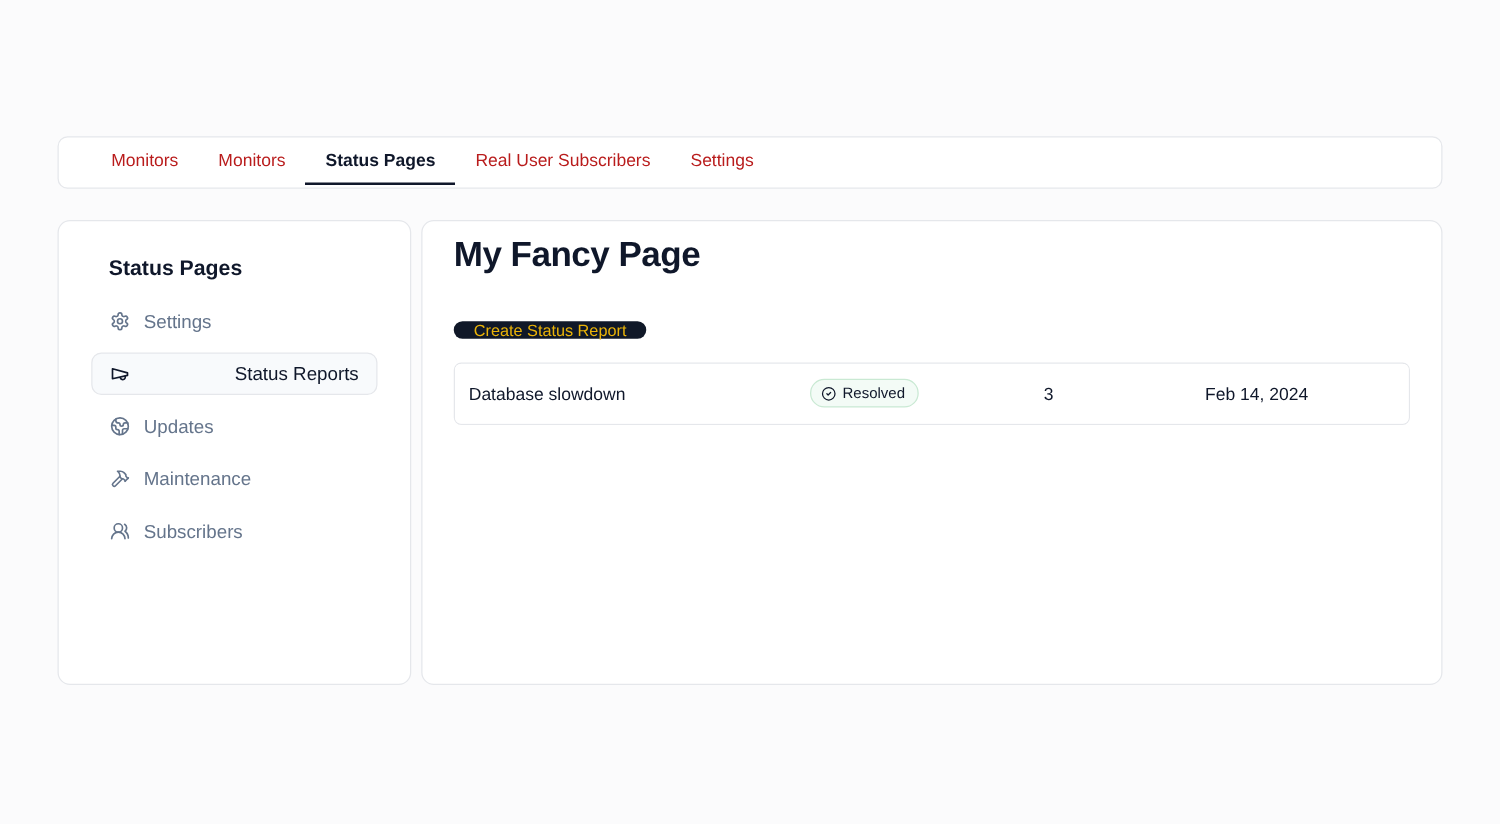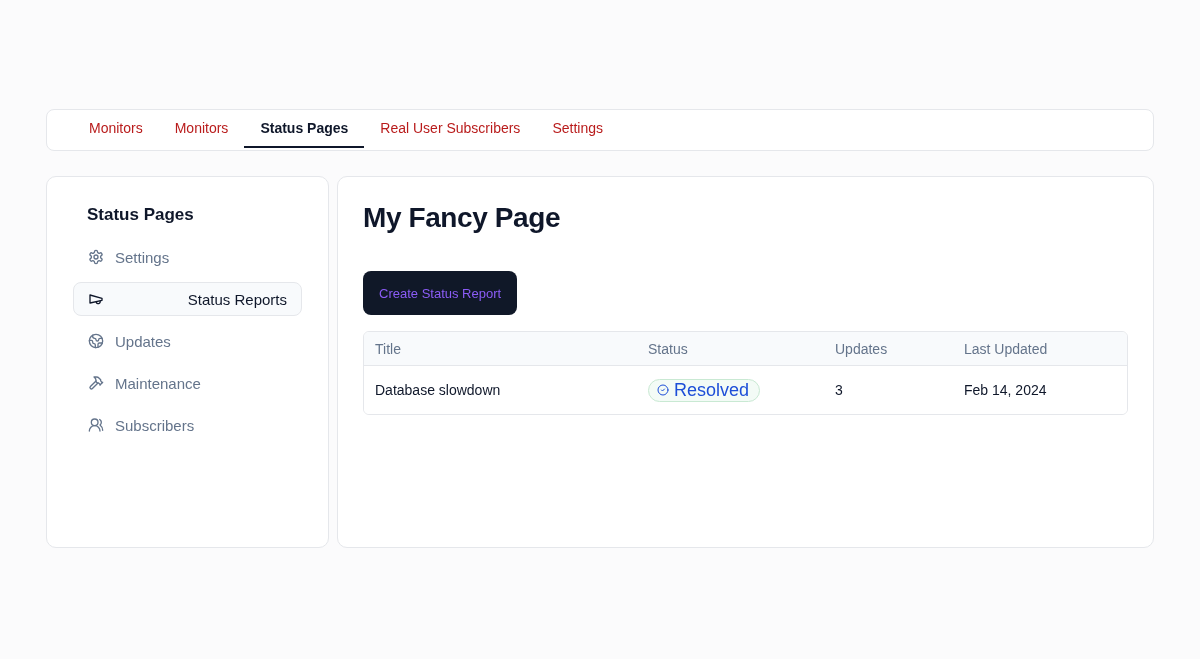--- a/index.html
+++ b/index.html
@@ -44,48 +44,48 @@
   .side-item svg { width:16px; height:16px; }
   .mirror { transform:scaleX(-1); }
 
   
   .maincard {
     position:absolute; left:337px; top:176px; width:817px; height:372px;
     background:#fff; border:1px solid #e5e7eb; border-radius:10px;
     padding:0 25px;
   }
   .page-title {
-    margin-top:24px; font-size:28px; font-weight:800; letter-spacing:-0.4px;
+    margin-top:10px; font-size:28px; font-weight:800; letter-spacing:-0.4px;
     color:#0f172a; line-height:34px;
   }
   .create-btn {
-    margin-top:36px; height:44px; padding:0 16px; border:none; border-radius:8px;
-    background:#101828; color:#8b5cf6; font-size:13px; font-weight:500;
+    margin-top:36px; height:14px; padding:0 16px; border:none; border-radius:8px;
+    background:#101828; color:#eab308; font-size:13px; font-weight:500;
     font-family:"Liberation Sans", sans-serif; cursor:pointer; display:inline-flex;
     align-items:center;
   }
 
   
   .table {
     margin-top:16px; width:100%; border:1px solid #e5e7eb; border-radius:6px;
     overflow:hidden; font-size:14px;
   }
   .trow { display:flex; align-items:center; }
   .thead { height:34px; background:#f8fafc; color:#64748b; border-bottom:1px solid #e5e7eb; }
   .tbody { height:48px; background:#fff; color:#0f172a; }
   .c1 { width:273px; padding-left:11px; }
   .c2 { width:187px; padding-left:11px; }
   .c3 { width:129px; padding-left:11px; }
   .c4 { flex:1; padding-left:11px; }
 
   .badge {
     display:inline-flex; gap:5px;
     padding:3px 10px 3px 8px; border-radius:999px;
-    background:#f3fbf6; border:1px solid #c9e9d3; color:#1d4ed8;
-    font-size:18px; line-height:15px;
+    background:#f3fbf6; border:1px solid #c9e9d3; color:#0f172a;
+    font-size:12px; line-height:15px;
   }
   .badge svg { width:12px; height:12px; }
 </style>
 </head>
 <body>
 
 <nav class="navcard">
   <div class="tab">Monitors</div>
   <div class="tab">Monitors</div>
   <div class="tab active">Status Pages</div>
@@ -150,26 +150,20 @@
     <span>Subscribers</span>
   </div>
 </aside>
 
 <main class="maincard">
   <h1 class="page-title">My Fancy Page</h1>
 
   <button class="create-btn">Create Status Report</button>
 
   <div class="table">
-    <div class="trow thead">
-      <div class="c1">Title</div>
-      <div class="c2">Status</div>
-      <div class="c3">Updates</div>
-      <div class="c4">Last Updated</div>
-    </div>
     <div class="trow tbody">
       <div class="c1">Database slowdown</div>
       <div class="c2">
         <span class="badge">
           <span class="ic" style="display:flex;align-items:center;">
             <svg viewBox="0 0 24 24" fill="none" stroke="currentColor" stroke-width="2" stroke-linecap="round" stroke-linejoin="round">
                 <circle cx="12" cy="12" r="10"></circle>
                 <path d="m9 12 2 2 4-4"></path>
               </svg>
           </span>

